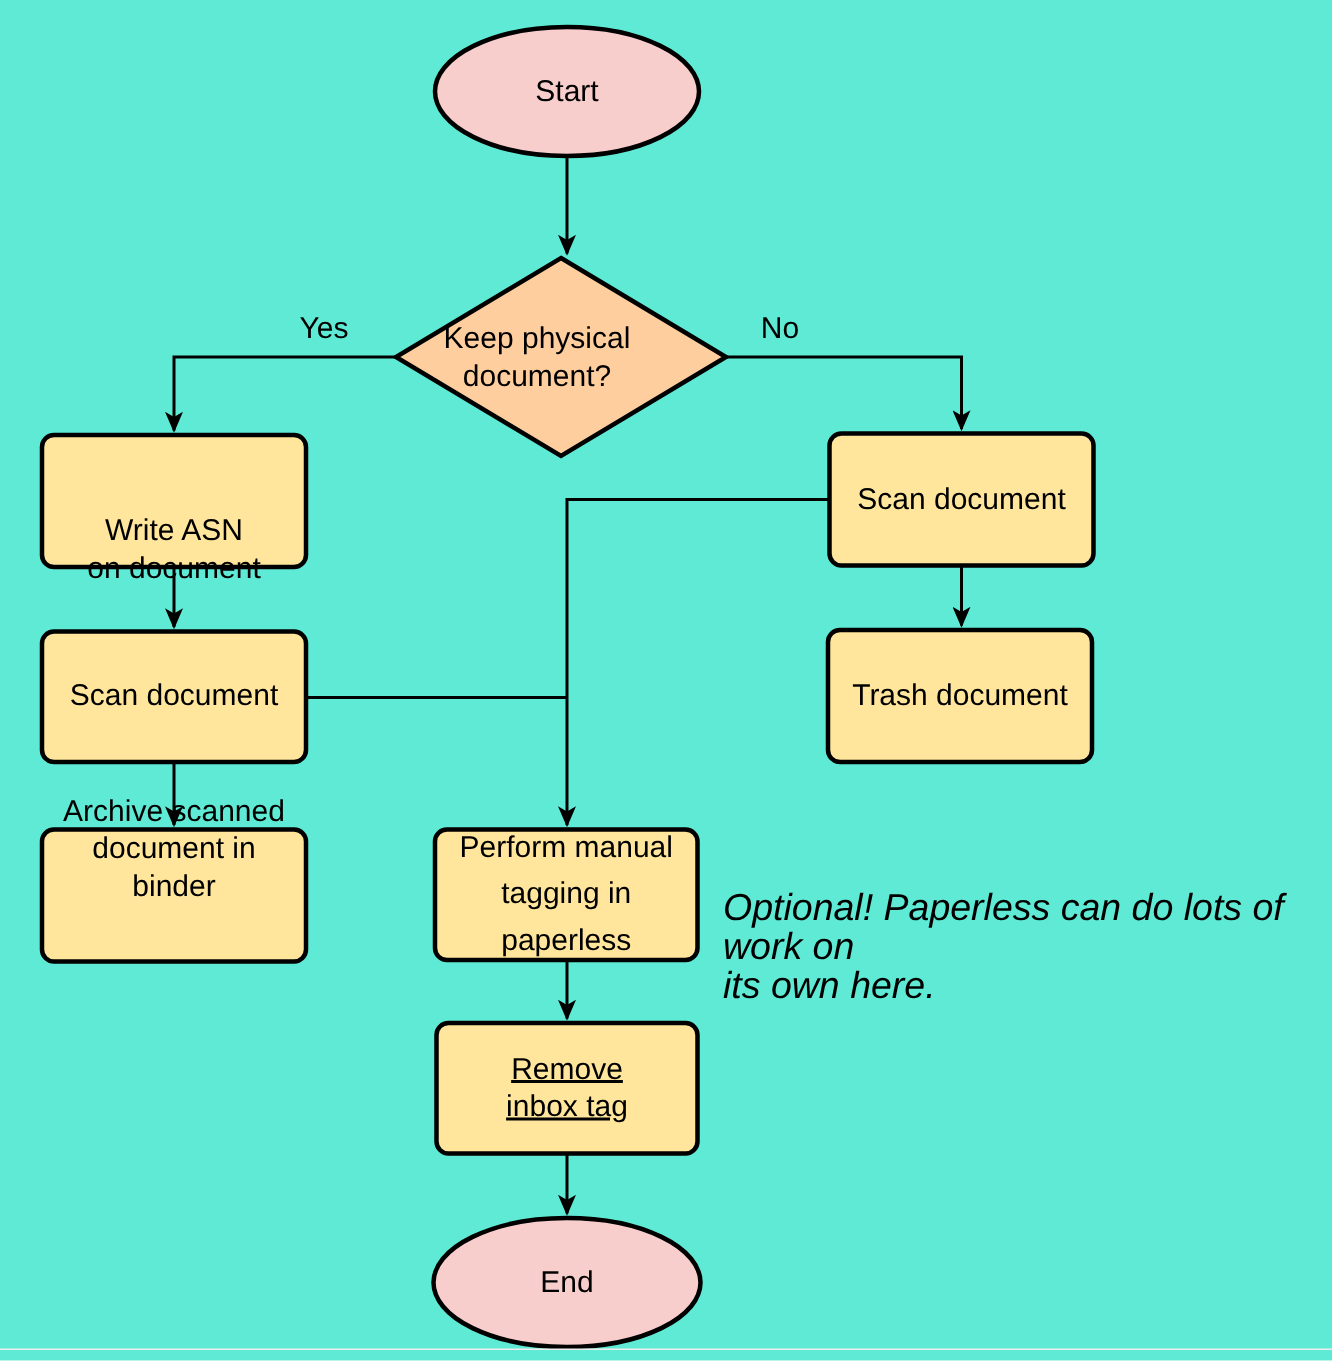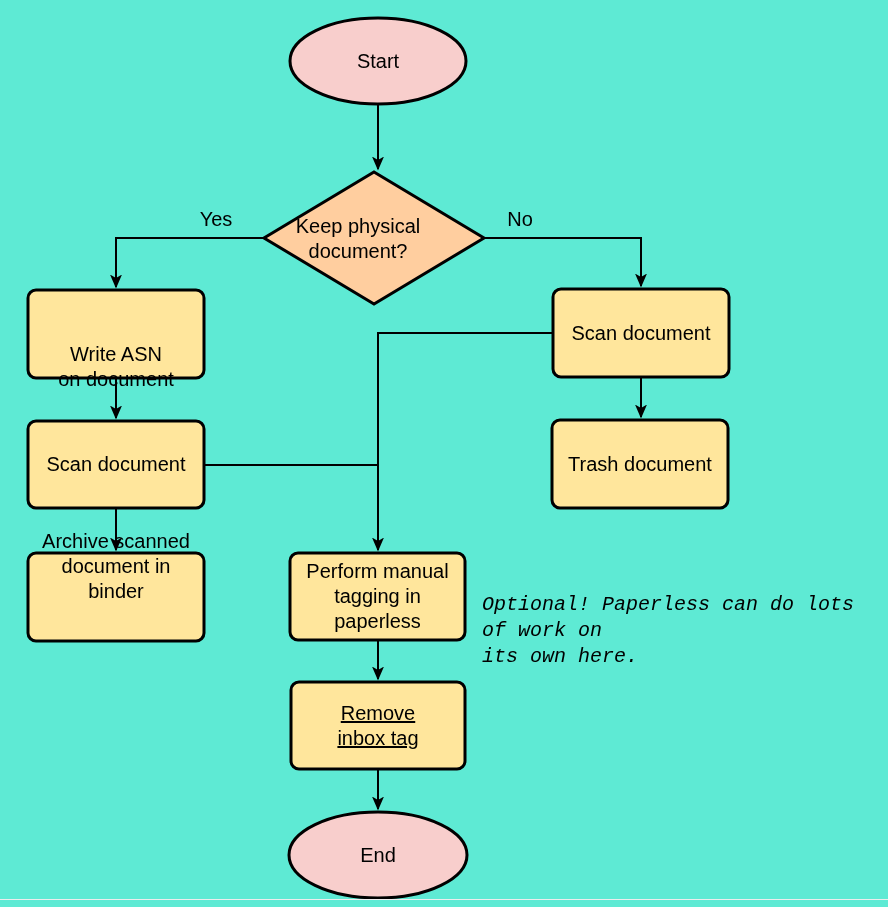--- a/index.html
+++ b/index.html
@@ -30,24 +30,23 @@
     position: absolute;
     font-size: 20px;
     line-height: 22px;
     text-align: center;
   }
   .note {
     position: absolute;
     left: 482px;
     top: 592px;
     width: 406px;
-    font-size: 20px;
+    font-size: 25px;
     font-style: italic;
     line-height: 26px;
-    font-family: Liberation Mono, monospace;
   }
   .note span { display: block; }
   .bottom-line {
     position: absolute;
     left: 0;
     top: 899px;
     width: 888px;
     height: 1px;
     background: #ededed;
   }
@@ -112,21 +111,21 @@
   </div>
 
   <div class="node-label" style="left:553px; top:289px; width:176px; height:88px;">
     <span>Scan document</span>
   </div>
 
   <div class="node-label" style="left:552px; top:420px; width:176px; height:88px;">
     <span>Trash document</span>
   </div>
 
-  <div class="node-label" style="left:290px; top:553px; width:175px; height:87px;">
+  <div class="node-label" style="left:290px; top:553px; width:175px; height:87px;justify-content:space-between;">
     <span>Perform manual</span>
     <span>tagging in</span>
     <span>paperless</span>
   </div>
 
   <div class="node-label" style="left:291px; top:682px; width:174px; height:87px;text-decoration:underline;">
     <span>Remove</span>
     <span>inbox tag</span>
   </div>
 

